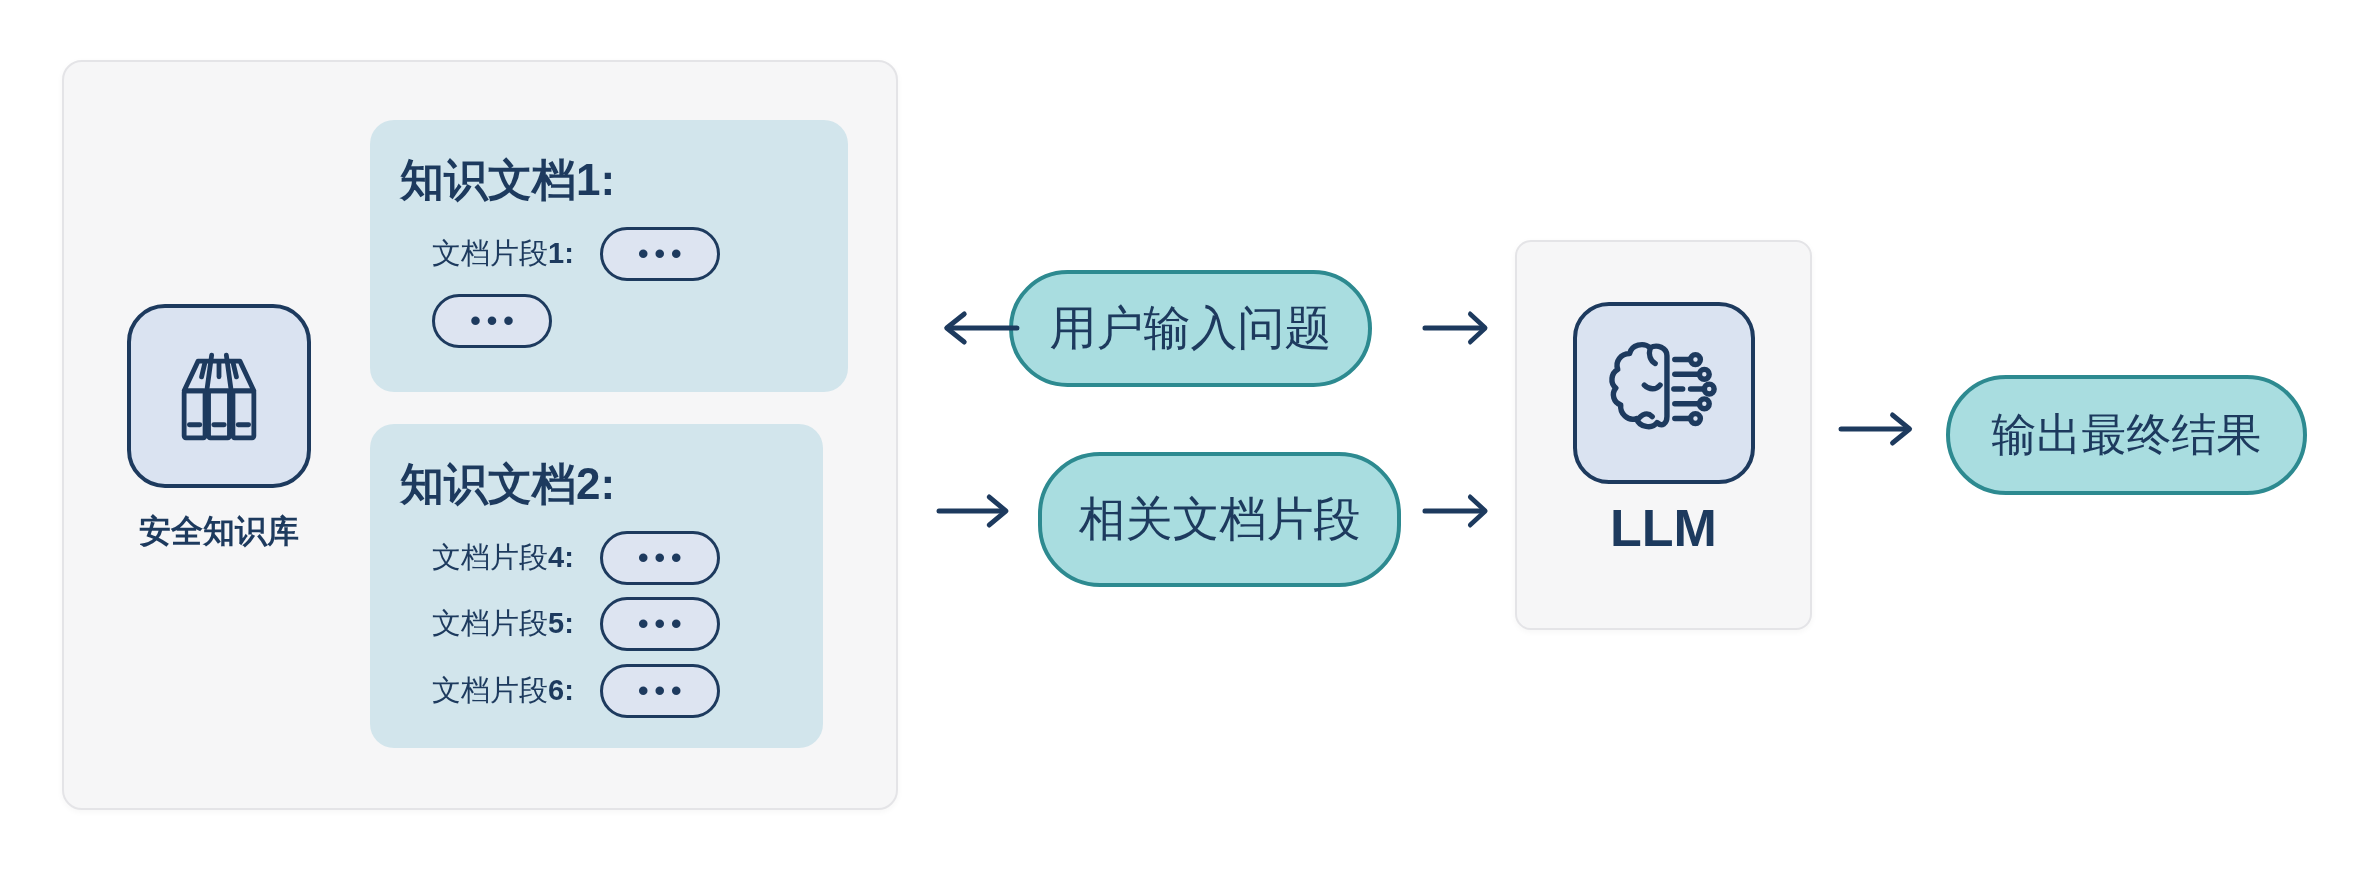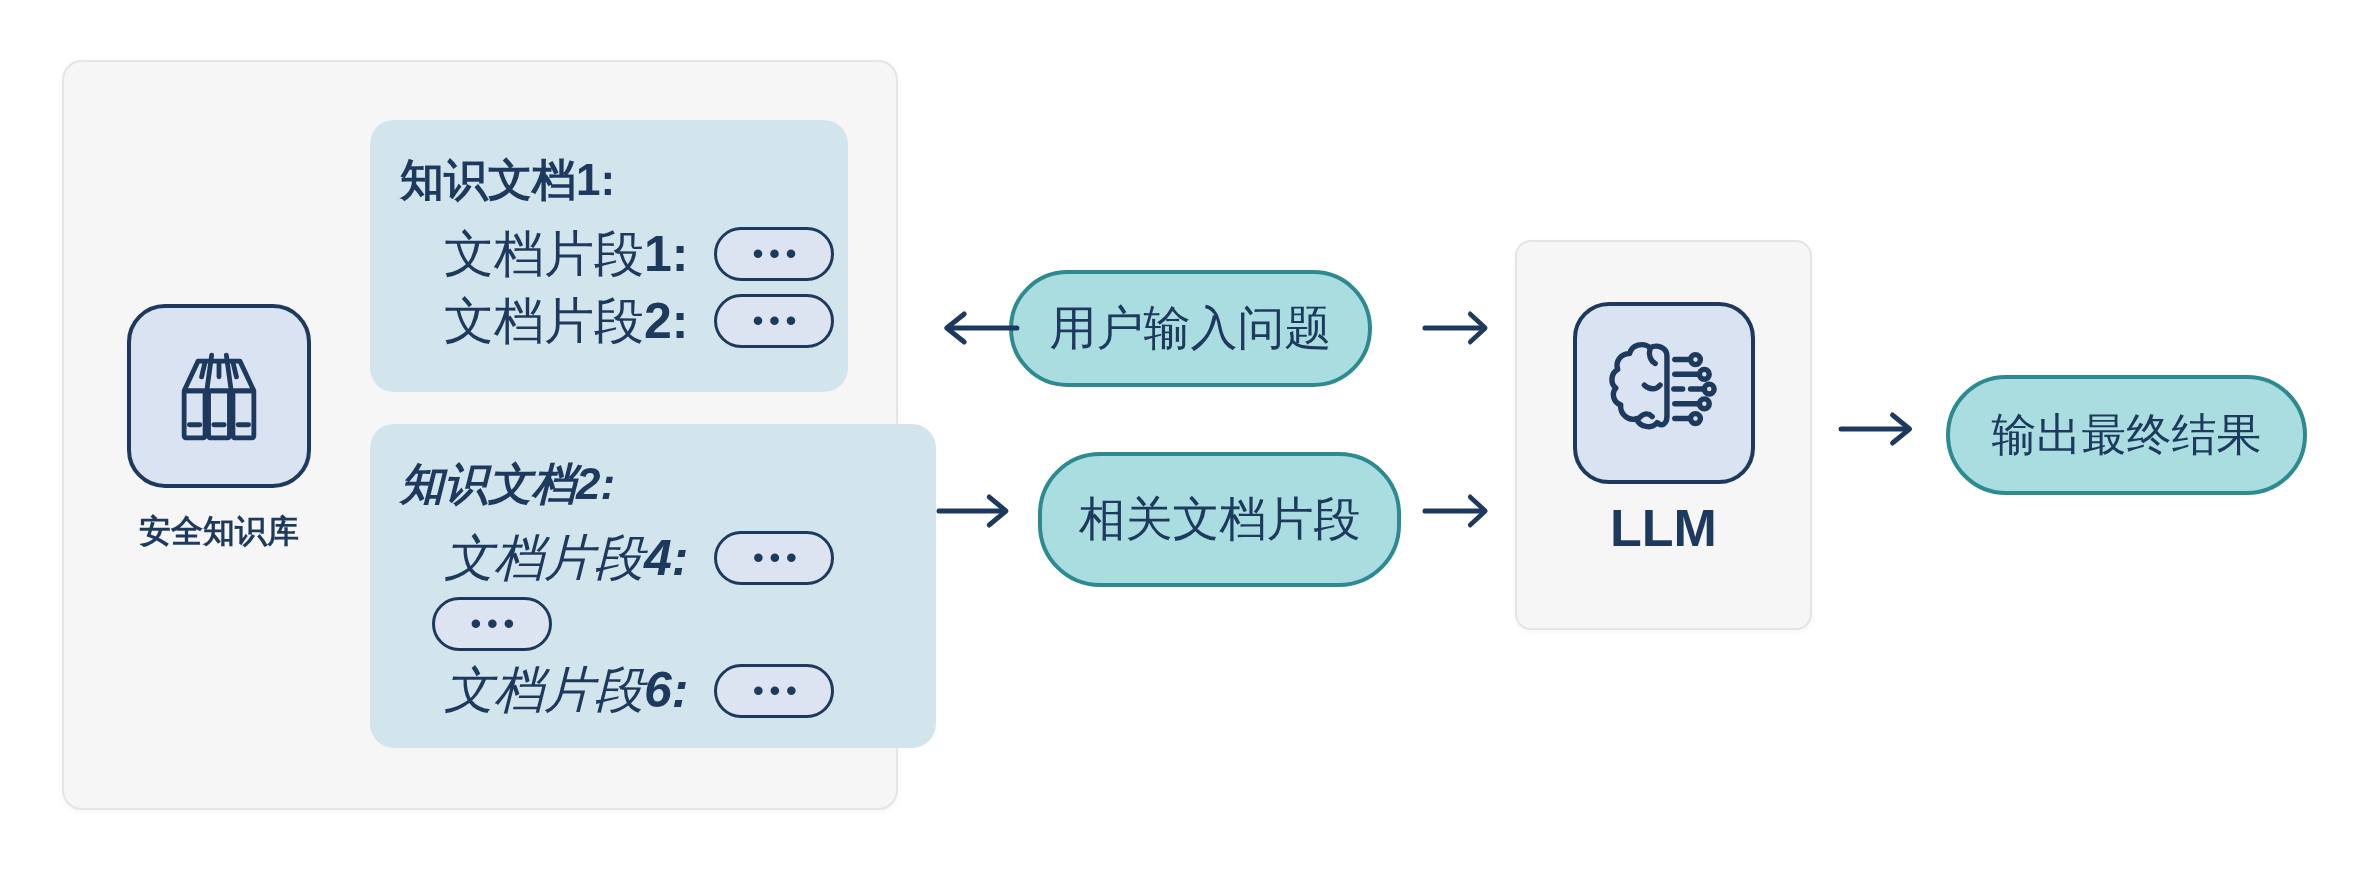--- a/index.html
+++ b/index.html
@@ -36,40 +36,39 @@
     box-shadow:0 2px 6px rgba(0,0,0,0.04);
   }
   .doc-card{
     background:var(--doc-card-fill,#d2e5ec);
     border-radius:24px;
     display:flex;
     flex-direction:column;
     padding:34px 24px 24px 30px;
   }
   .doc-card-1{left:368px; top:120px; width:478px; height:272px;}
-  .doc-card-2{left:368px; top:424px; width:566px; height:324px;font-style:italic;}
+  .doc-card-2{left:368px; top:424px; width:453px; height:324px;}
   .doc-title{
     font-size:44px;
     font-weight:700;
     line-height:1.2;
     margin-bottom:14px;
     white-space:nowrap;
   }
   .frag-row{
     display:flex;
     align-items:center;
     gap:26px;
     height:67px;
     padding-left:32px;
   }
   .frag-label{
-    font-size:50px;
+    font-size:29px;
     font-weight:500;
     white-space:nowrap;
-    margin-left:12px;
   }
   .frag-label b{font-weight:700;}
   .chip{
     width:120px; height:54px;
     background:var(--chip-fill,#dde4f1);
     border:3px solid var(--navy,#1d3a5e);
     border-radius:27px;
     display:flex;
     align-items:center;
     justify-content:center;
@@ -164,36 +163,36 @@
 
     <div class="abs doc-card doc-card-1" style="left:306px;top:58px;">
       <div class="doc-title">知识文档1:</div>
       <div class="frag-row">
         <span class="frag-label"><span>文档片段</span><b>1:</b></span>
         <span class="chip">
             <span class="dots">•••</span>
           </span>
       </div>
       <div class="frag-row">
-        <span class="frag-label"><span>文档片段</span><b>2:</b></span>
         <span class="chip">
             <span class="dots">•••</span>
           </span>
       </div>
     </div>
 
     <div class="abs doc-card doc-card-2" style="left:306px;top:362px;">
       <div class="doc-title">知识文档2:</div>
       <div class="frag-row">
         <span class="frag-label"><span>文档片段</span><b>4:</b></span>
         <span class="chip">
             <span class="dots">•••</span>
           </span>
       </div>
       <div class="frag-row">
+        <span class="frag-label"><span>文档片段</span><b>5:</b></span>
         <span class="chip">
             <span class="dots">•••</span>
           </span>
       </div>
       <div class="frag-row">
         <span class="frag-label"><span>文档片段</span><b>6:</b></span>
         <span class="chip">
             <span class="dots">•••</span>
           </span>
       </div>

